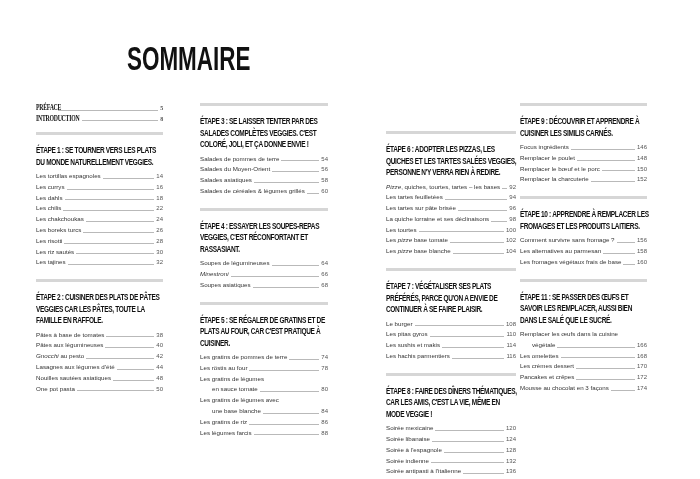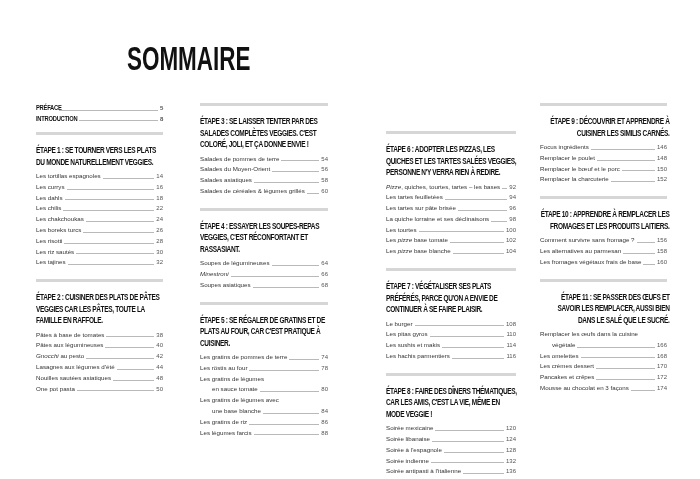--- a/index.html
+++ b/index.html
@@ -10,24 +10,24 @@
     .title {
       position: absolute; left: 127px; top: 38px;
       font-family: "Liberation Sans", sans-serif; font-weight: 700;
       font-size: 34px; letter-spacing: 0px; line-height: 40px;
       transform: scaleX(0.66); transform-origin: left top; color: #111;
     }
     .col { position: absolute; top: 103px; width: 127px; }
     .col.c1 { left: 36px; }
     .col.c2 { left: 200px; width: 128px; }
     .col.c3 { left: 386px; width: 130px; margin-top: 28px; }
-    .col.c4 { left: 540px; width: 127px; text-align: right; }
+    .col.c4 { left: 520px; width: 127px; }
 
     .rule { height: 3px; background: #d6d6d6; margin: 0 0 9px 0; }
-    .front .entry { font-family: Liberation Sans, sans-serif; font-weight: 700; font-size: 8px;
+    .front .entry { font-family: Liberation Serif, serif; font-weight: 700; font-size: 8px;
       transform-origin: left; letter-spacing: -0.2px; }
     .heading {
       font-family: "Liberation Sans", sans-serif; font-weight: 700; font-size: 9.6px; line-height: 11.5px;
       color: #111; margin: 0 0 4px 0; letter-spacing: -0.5px; text-transform: uppercase;
       display: block; width: 150%; transform: scaleX(0.68); transform-origin: left top;
     }
     .section { margin-bottom: 11px; }
     .entry {
       display: flex; align-items: flex-end; font-size: 6.2px; line-height: 10.8px; height: 10.8px;
       color: #333;

